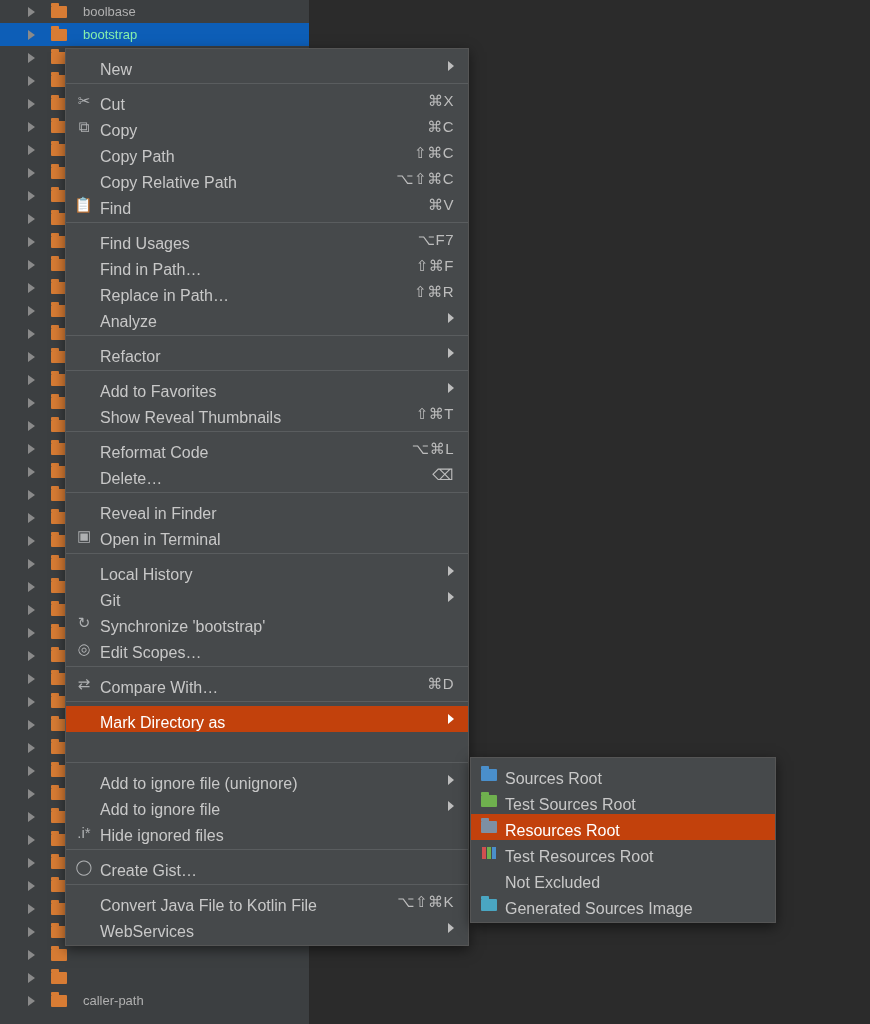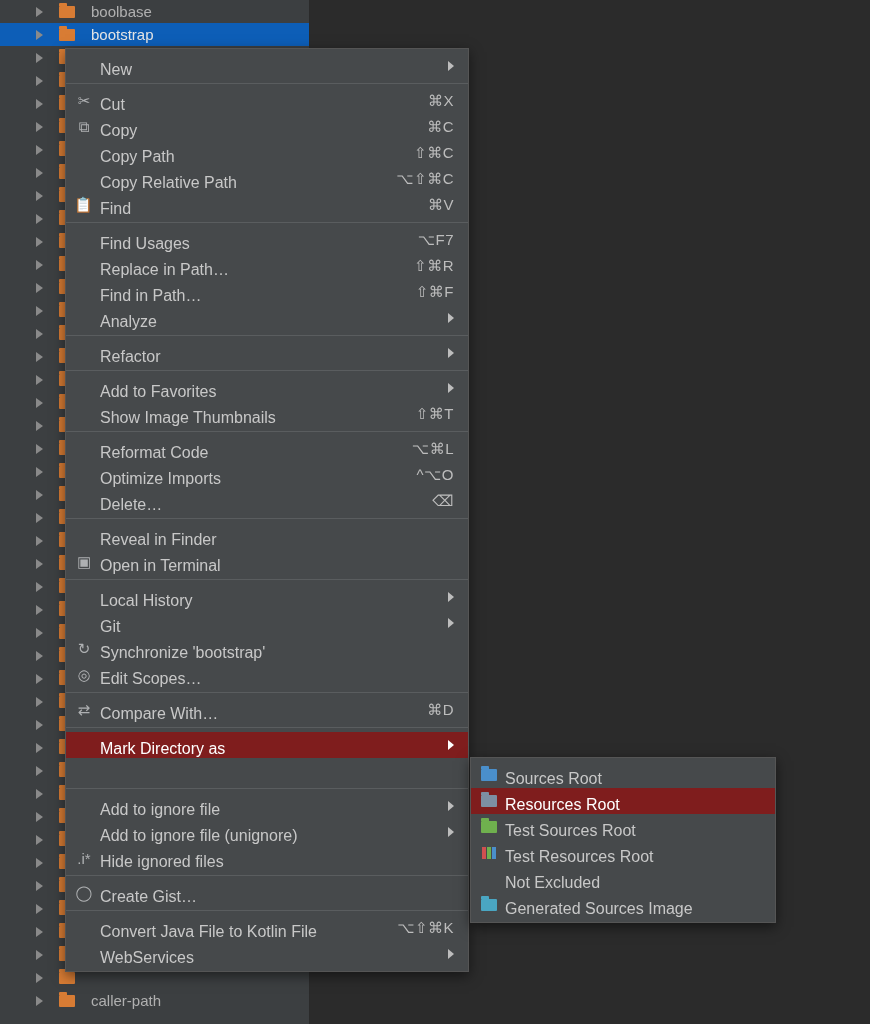--- a/index.html
+++ b/index.html
@@ -22,26 +22,26 @@
     background: #3c3f41;
     border-right: 1px solid #2a2a2a;
     display: flex;
     flex-direction: column;
   }
   .tree-row {
     height: 23px;
     display: flex;
     align-items: center;
     gap: 16px;
-    padding-left: 36px;
+    padding-left: 28px;
     color: #b0b0b0;
-    font-size: 15px;
+    font-size: 13px;
     user-select: none;
   }
-  .tree-row.sel { background: #0d5eb7; color: #e5e5e5; }
+  .tree-row.sel { background: #0d5eb7; color: #86efac; }
   .tri {
     width: 0; height: 0;
     border-top: 5px solid transparent;
     border-bottom: 5px solid transparent;
     border-left: 7px solid #8a8a8a;
     flex-shrink: 0;
   }
   .folder-icon {
     width: 16px; height: 12px;
     background: #d87c34;
@@ -72,21 +72,21 @@
   .menu.main { left: 65px; top: 48px; width: 404px; }
   .menu.sub  { left: 470px; top: 757px; width: 306px; }
 
   .mi {
     height: 26px;
     display: flex;
     align-items: center;
     padding: 0 14px 0 8px;
     position: relative;
   }
-  .mi.sel { background: #7f1d1d; color: #fff; }
+  .mi.sel { background: #c2410c; color: #fff; }
   .mi .mi-icon {
     width: 20px; height: 18px;
     display: flex; align-items: center; justify-content: center;
     font-size: 15px; color: #aeb0b2;
     flex-shrink: 0;
   }
   .mi.sel .mi-icon { color: #fff; }
   .mi-label { flex: 1; padding-left: 6px; white-space: nowrap; margin-top: 8px; }
   .mi-shortcut { color: #bdbdbd; font-size: 15px; letter-spacing: 0.5px; }
   .mi-arrow {
@@ -373,60 +373,55 @@
       <span class="mi-shortcut">⌘V</span>
     </div>
     <div class="sep"></div>
     <div class="mi">
       <span class="mi-icon"></span>
       <span class="mi-label">Find Usages</span>
       <span class="mi-shortcut">⌥F7</span>
     </div>
     <div class="mi">
       <span class="mi-icon"></span>
+      <span class="mi-label">Find in Path…</span>
+      <span class="mi-shortcut">⇧⌘F</span>
+    </div>
+    <div class="mi">
+      <span class="mi-icon"></span>
       <span class="mi-label">Replace in Path…</span>
       <span class="mi-shortcut">⇧⌘R</span>
     </div>
     <div class="mi">
       <span class="mi-icon"></span>
-      <span class="mi-label">Find in Path…</span>
-      <span class="mi-shortcut">⇧⌘F</span>
-    </div>
-    <div class="mi">
-      <span class="mi-icon"></span>
       <span class="mi-label">Analyze</span>
       <span class="mi-arrow"></span>
     </div>
     <div class="sep"></div>
     <div class="mi">
       <span class="mi-icon"></span>
       <span class="mi-label">Refactor</span>
       <span class="mi-arrow"></span>
     </div>
     <div class="sep"></div>
     <div class="mi">
       <span class="mi-icon"></span>
       <span class="mi-label">Add to Favorites</span>
       <span class="mi-arrow"></span>
     </div>
     <div class="mi">
       <span class="mi-icon"></span>
-      <span class="mi-label">Show Image Thumbnails</span>
+      <span class="mi-label">Show Reveal Thumbnails</span>
       <span class="mi-shortcut">⇧⌘T</span>
     </div>
     <div class="sep"></div>
     <div class="mi">
       <span class="mi-icon"></span>
       <span class="mi-label">Reformat Code</span>
       <span class="mi-shortcut">⌥⌘L</span>
-    </div>
-    <div class="mi">
-      <span class="mi-icon"></span>
-      <span class="mi-label">Optimize Imports</span>
-      <span class="mi-shortcut">^⌥O</span>
     </div>
     <div class="mi">
       <span class="mi-icon"></span>
       <span class="mi-label">Delete…</span>
       <span class="mi-shortcut">⌫</span>
     </div>
     <div class="sep"></div>
     <div class="mi">
       <span class="mi-icon"></span>
       <span class="mi-label">Reveal in Finder</span>
@@ -465,26 +460,26 @@
       <span class="mi-icon"></span>
       <span class="mi-label">Mark Directory as</span>
       <span class="mi-arrow"></span>
     </div>
     <div class="mi">
       <span class="mi-icon"></span>
     </div>
     <div class="sep"></div>
     <div class="mi">
       <span class="mi-icon"></span>
+      <span class="mi-label">Add to ignore file (unignore)</span>
+      <span class="mi-arrow"></span>
+    </div>
+    <div class="mi">
+      <span class="mi-icon"></span>
       <span class="mi-label">Add to ignore file</span>
-      <span class="mi-arrow"></span>
-    </div>
-    <div class="mi">
-      <span class="mi-icon"></span>
-      <span class="mi-label">Add to ignore file (unignore)</span>
       <span class="mi-arrow"></span>
     </div>
     <div class="mi">
       <span class="mi-icon">.i*</span>
       <span class="mi-label">Hide ignored files</span>
     </div>
     <div class="sep"></div>
     <div class="mi">
       <span class="mi-icon">◯</span>
       <span class="mi-label">Create Gist…</span>
@@ -501,32 +496,32 @@
       <span class="mi-arrow"></span>
     </div>
   </div>
 
 <div class="menu sub" id="submenu">
     <div class="mi">
       <span class="mi-icon">
         <span class="ficon" style="background:#4a8fcb"></span>
       </span>
       <span class="mi-label">Sources Root</span>
+    </div>
+    <div class="mi">
+      <span class="mi-icon">
+        <span class="ficon" style="background:#6fb04e"></span>
+      </span>
+      <span class="mi-label">Test Sources Root</span>
     </div>
     <div class="mi sel">
       <span class="mi-icon">
         <span class="ficon" style="background:#7d8fa3"></span>
       </span>
       <span class="mi-label">Resources Root</span>
-    </div>
-    <div class="mi">
-      <span class="mi-icon">
-        <span class="ficon" style="background:#6fb04e"></span>
-      </span>
-      <span class="mi-label">Test Sources Root</span>
     </div>
     <div class="mi">
       <span class="mi-icon" style="display:flex;gap:1px;">
         <span style="width:4px;height:12px;background:#d05050"></span>
         <span style="width:4px;height:12px;background:#6fb04e"></span>
         <span style="width:4px;height:12px;background:#4a8fcb"></span>
       </span>
       <span class="mi-label">Test Resources Root</span>
     </div>
     <div class="mi">

